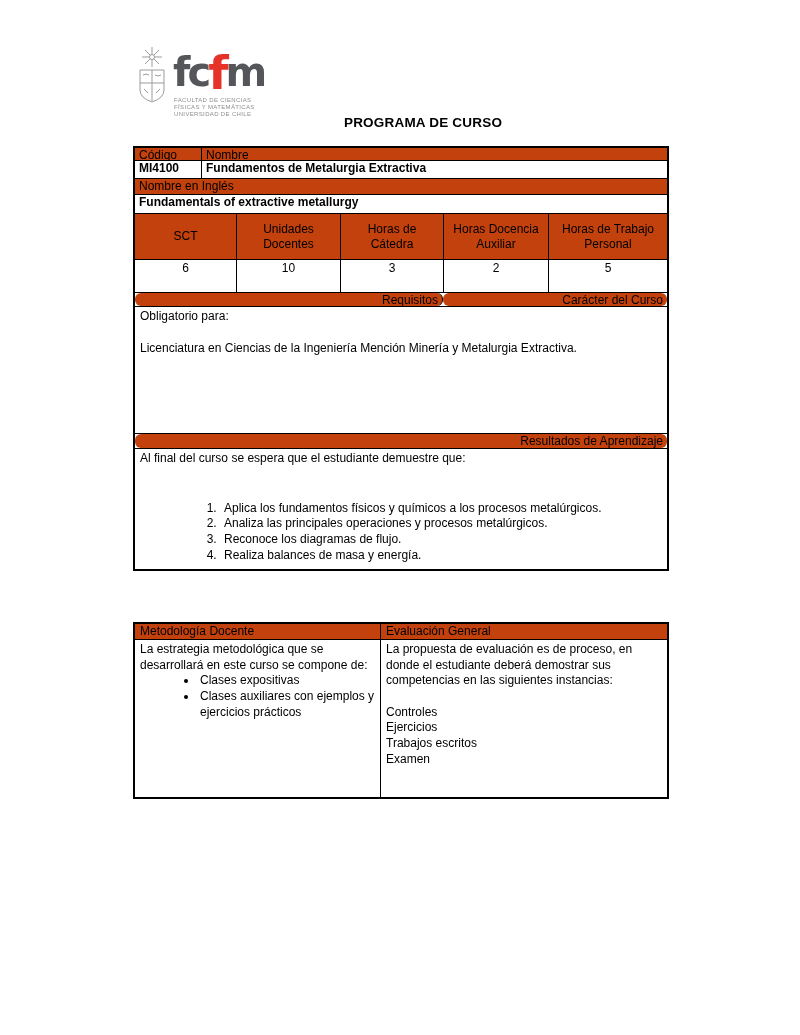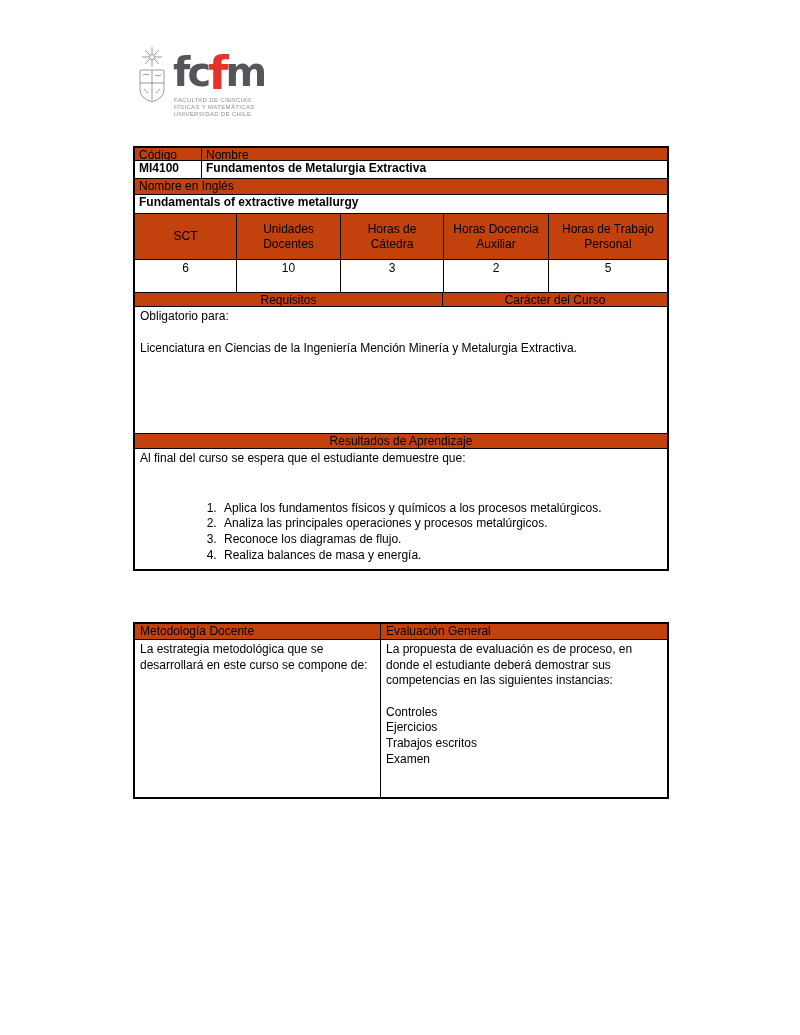--- a/index.html
+++ b/index.html
@@ -23,21 +23,21 @@
 
   
   .tbl { position:absolute; left:133px; width:536px; border:2px solid #000; background:#fff; }
   .row { display:flex; border-bottom:1px solid #000; }
   .row:last-child { border-bottom:none; }
   .cell { border-right:1px solid #000; padding:0 4px; font-size:12px; line-height:1.3;
           overflow:hidden; }
   .cell:last-child { border-right:none; }
   .gray { background:#c2410c; }
   .bold { font-weight:bold; }
-  .ctr  { text-align:center; }
+  .ctr  { text-align:right;border-radius:6px; }
   .hdrC { display:flex; align-items:center; justify-content:center; text-align:center; line-height:1.18; }
 
   
   .tbl1 { top:146px; }
   .h13{height:13px} .h18{height:18px} .h16{height:16px} .h19{height:19px}
   .h46{height:46px} .h33{height:33px} .h14{height:14px} .h127{height:127px}
   .h15{height:15px} .h143{height:120px}
   .w67{width:67px} .w102{width:102px} .w104{width:104px} .w103{width:103px}
   .w105{width:105px} .w308{width:308px}
   .flex1{flex:1}
@@ -88,20 +88,21 @@
         <span class="red">f</span>
         <span>m</span>
     </div>
     <div class="logo-caption">
       <div>FACULTAD DE CIENCIAS</div>
       <div>FÍSICAS Y MATEMÁTICAS</div>
       <div>UNIVERSIDAD DE CHILE</div>
     </div>
   </div>
 
+  <div class="doc-title">PROGRAMA DE CURSO</div>
 
   <div class="tbl tbl1">
 
     <div class="row h13">
       <div class="cell gray w67">Código</div>
       <div class="cell gray flex1">Nombre</div>
     </div>
 
     <div class="row h18">
       <div class="cell bold w67">MI4100</div>
@@ -167,20 +168,24 @@
   <div class="tbl tbl2">
 
     <div class="row h16">
       <div class="cell gray hdrL w262">Metodología Docente</div>
       <div class="cell gray hdrL flex1">Evaluación General</div>
     </div>
 
     <div class="row h157">
       <div class="cell pad w262">
         <div>La estrategia metodológica que se desarrollará en este curso se compone de:</div>
+        <ul class="dots">
+          <li>Clases expositivas</li>
+          <li>Clases auxiliares con ejemplos y ejercicios prácticos</li>
+        </ul>
       </div>
       <div class="cell pad flex1">
         <div>La propuesta de evaluación es de proceso, en donde el estudiante deberá demostrar sus competencias en las siguientes instancias:</div>
         <div class="spacer16"></div>
         <div>Controles</div>
         <div>Ejercicios</div>
         <div>Trabajos escritos</div>
         <div>Examen</div>
       </div>
     </div>

